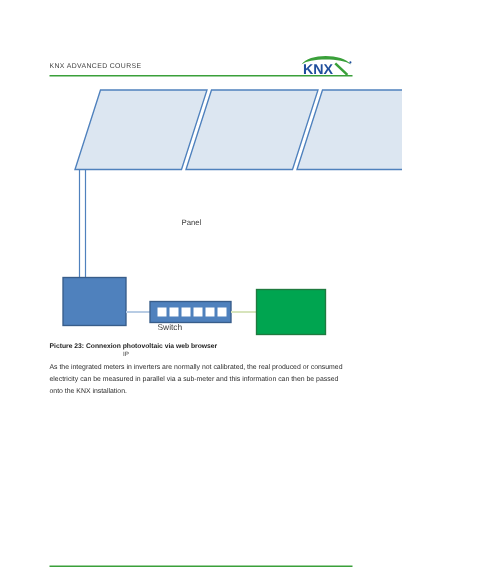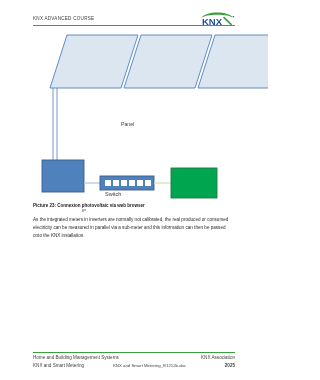--- a/index.html
+++ b/index.html
@@ -11,20 +11,21 @@
     width: 268px;
     height: 380px;
     position: relative;
     font-family: "Liberation Sans", sans-serif;
     overflow: hidden;
   }
   .page {
     position: absolute;
     inset: 0;
     background: #ffffff;
+    margin-top: 25px;
   }
 
   
   .header {
     position: absolute;
     left: 33px;
     top: 14px;
     width: 202px;
     height: 20px;
   }

